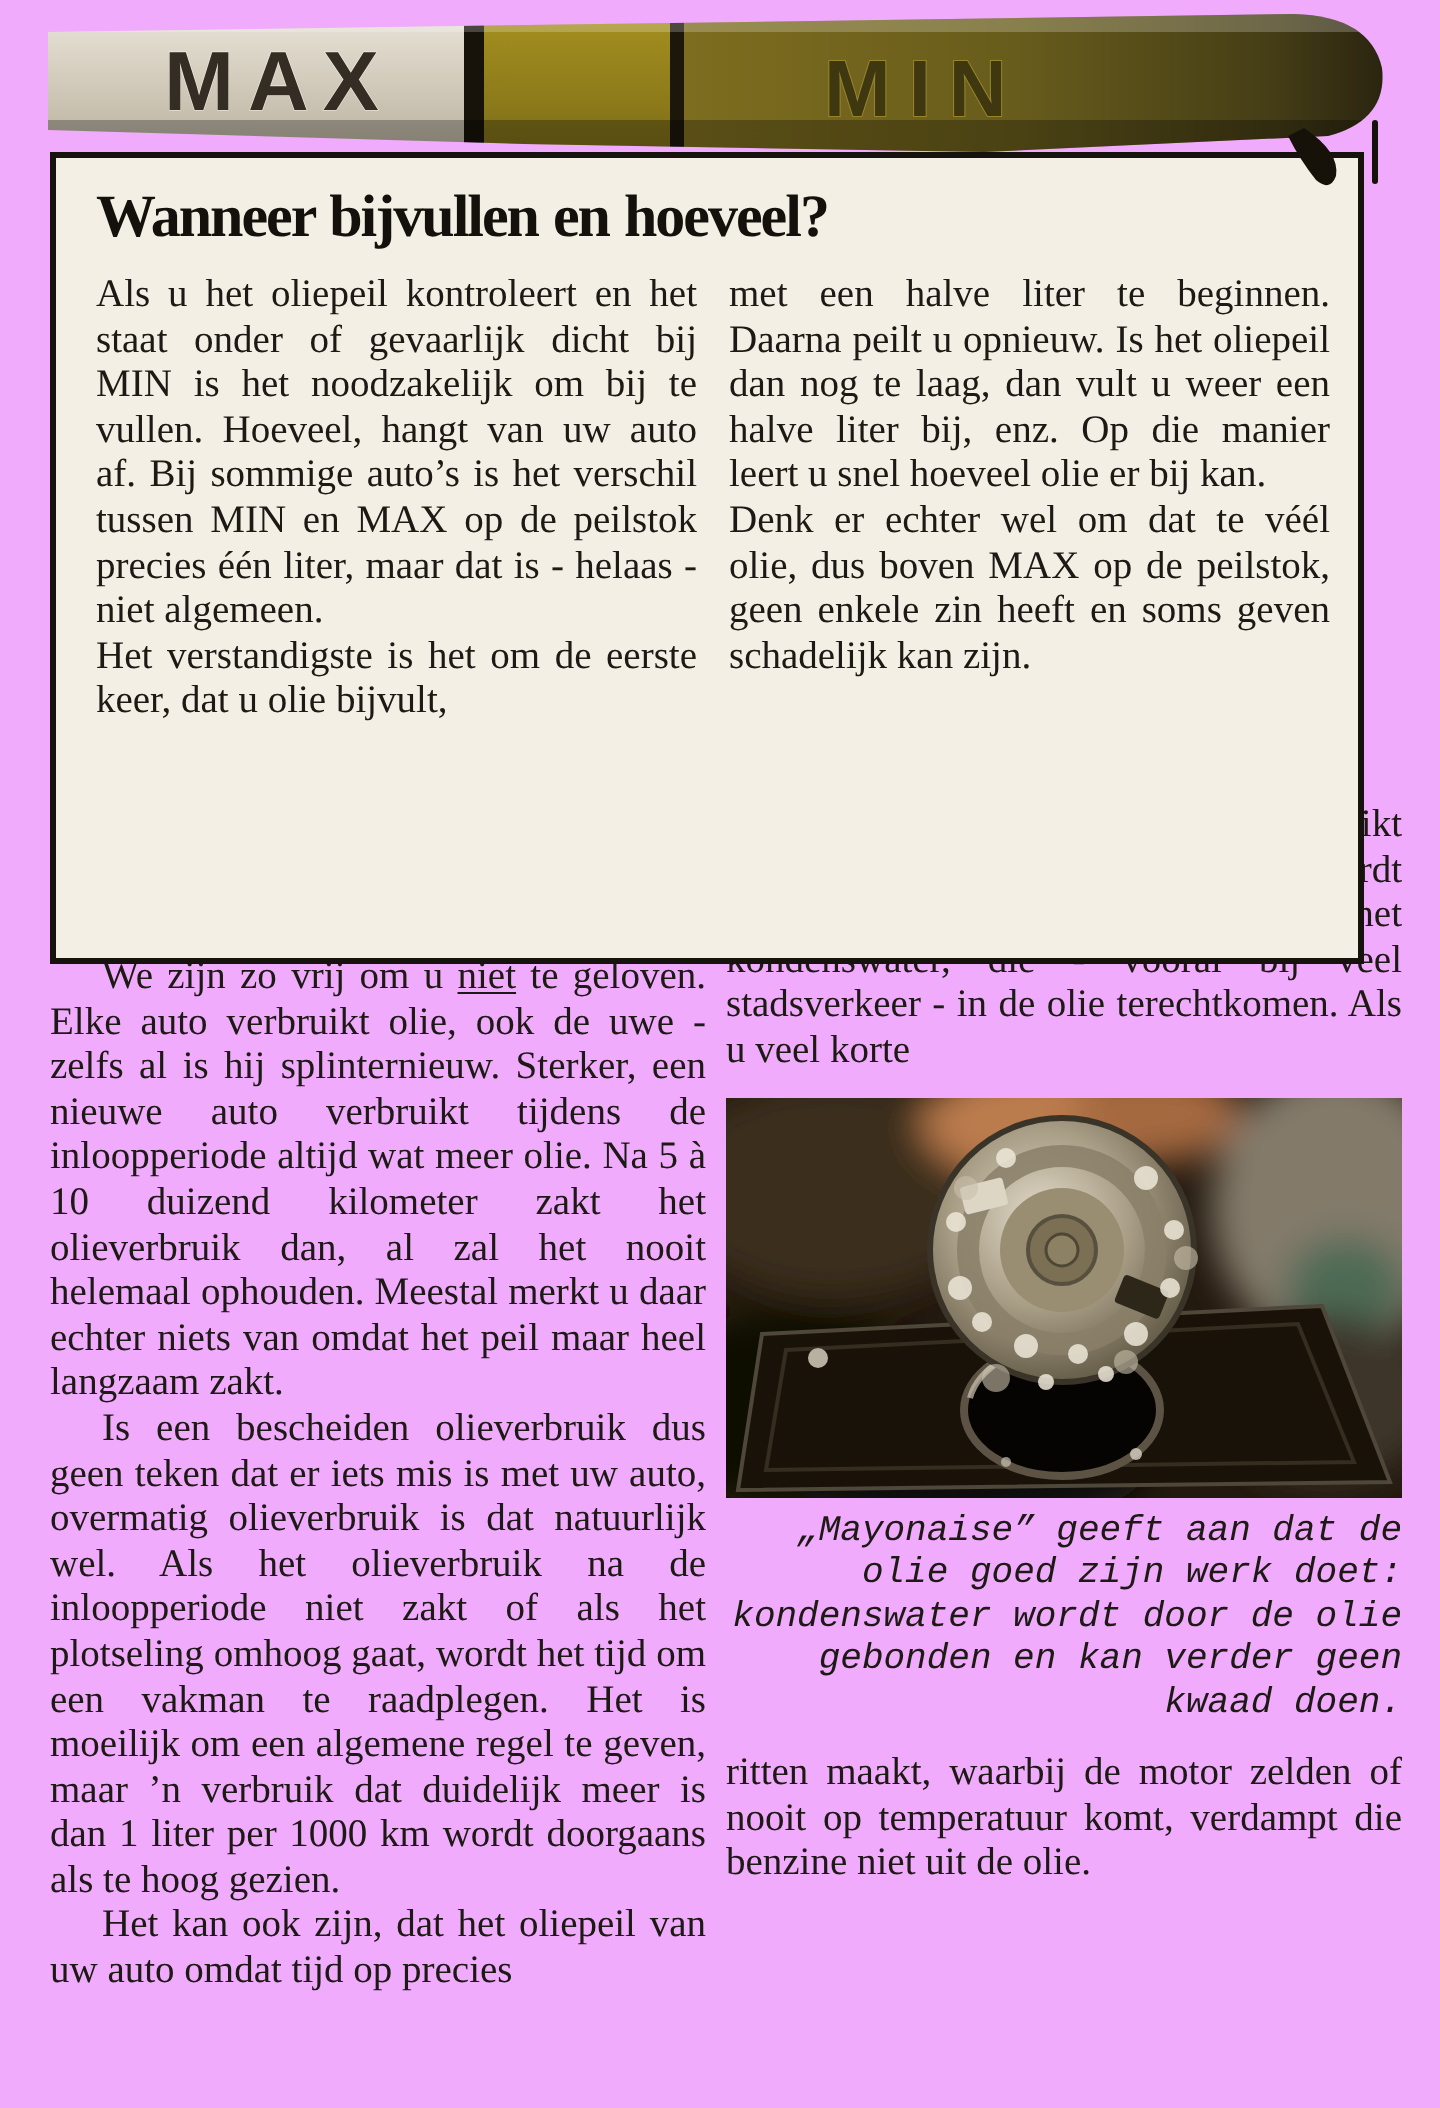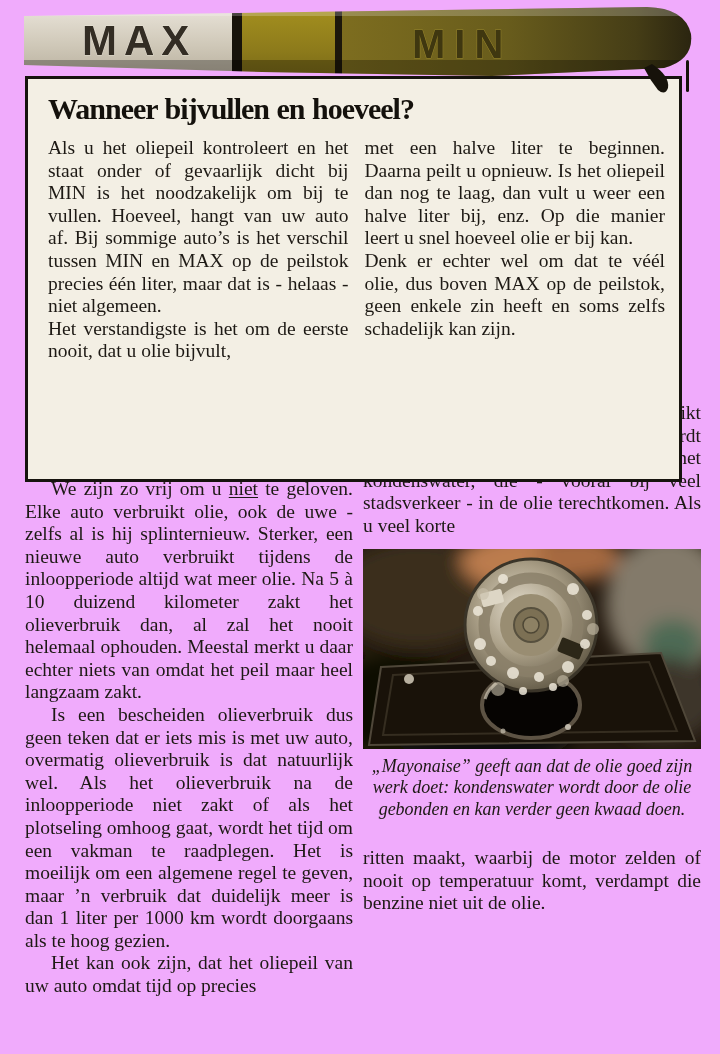--- a/index.html
+++ b/index.html
@@ -57,25 +57,26 @@
     margin:0 0 13px 0;
     font-size:32px; line-height:31px;
     font-weight:bold;
     letter-spacing:-1px;
     color:#14110c;
   }
 
   .photo-fig { margin:11px 0 0 0; width:338px; height:200px; }
   .photo-fig svg { display:block; }
   .caption {
-    margin:7px 0 27px 0;
+    margin:7px 0 13px 0;
     font-style:italic;
     font-size:18px;
     line-height:21.5px;
-    text-align:center;
+    text-align:right;
+    font-family:Liberation Mono, monospace;
   }
 </style>
 </head>
 <body>
 
 <div class="page">
 
   <div class="dipstick">
     <svg width="688" height="96" viewBox="0 0 688 96" xmlns="http://www.w3.org/2000/svg">
       <defs>
@@ -117,25 +118,25 @@
       <path d="M630,62 Q648,74 646,86 Q643,94 636,88 Q628,78 622,66 Z" fill="#16120a"></path>
       <rect x="664" y="58" width="3" height="32" rx="1.5" fill="#16120a"></rect>
     </svg>
   </div>
 
   <div class="info-box">
     <h1>Wanneer bijvullen en hoeveel?</h1>
     <div class="box-cols">
       <div class="box-col body-text">
         <p>Als u het oliepeil kontroleert en het staat onder of gevaarlijk dicht bij MIN is het noodzakelijk om bij te vullen. Hoeveel, hangt van uw auto af. Bij sommige auto’s is het verschil tussen MIN en MAX op de peilstok precies één liter, maar dat is - helaas - niet algemeen.</p>
-        <p>Het verstandigste is het om de eerste nooit, dat u olie bijvult,</p>
+        <p>Het verstandigste is het om de eerste keer, dat u olie bijvult,</p>
       </div>
       <div class="box-col body-text">
         <p>met een halve liter te beginnen. Daarna peilt u opnieuw. Is het oliepeil dan nog te laag, dan vult u weer een halve liter bij, enz. Op die manier leert u snel hoeveel olie er bij kan.</p>
-        <p>Denk er echter wel om dat te véél olie, dus boven MAX op de peilstok, geen enkele zin heeft en soms zelfs schadelijk kan zijn.</p>
+        <p>Denk er echter wel om dat te véél olie, dus boven MAX op de peilstok, geen enkele zin heeft en soms geven schadelijk kan zijn.</p>
       </div>
     </div>
   </div>
 
   <div class="article-left">
     <h2><span>„Mijn auto verbruikt</span><br>
     <span>geen komt?”</span></h2>
     <div class="body-text">
       <p class="indent"><span>We zijn zo vrij om u </span><span class="u">niet</span><span> te geloven. Elke auto verbruikt olie, ook de uwe - zelfs al is hij splinternieuw. Sterker, een nieuwe auto verbruikt tijdens de inloopperiode altijd wat meer olie. Na 5 à 10 duizend kilometer zakt het olieverbruik dan, al zal het nooit helemaal ophouden. Meestal merkt u daar echter niets van omdat het peil maar heel langzaam zakt.</span></p>
       <p class="indent">Is een bescheiden olieverbruik dus geen teken dat er iets mis is met uw auto, overmatig olieverbruik is dat natuurlijk wel. Als het olieverbruik na de inloopperiode niet zakt of als het plotseling omhoog gaat, wordt het tijd om een vakman te raadplegen. Het is moeilijk om een algemene regel te geven, maar ’n verbruik dat duidelijk meer is dan 1 liter per 1000 km wordt doorgaans als te hoog gezien.</p>

